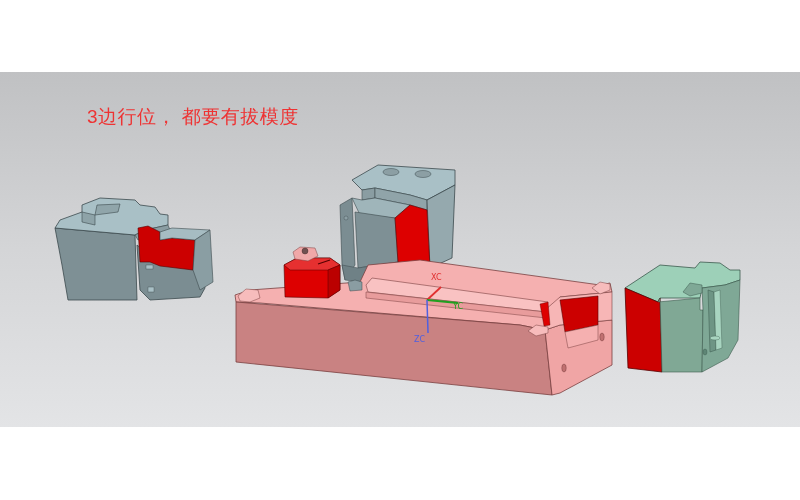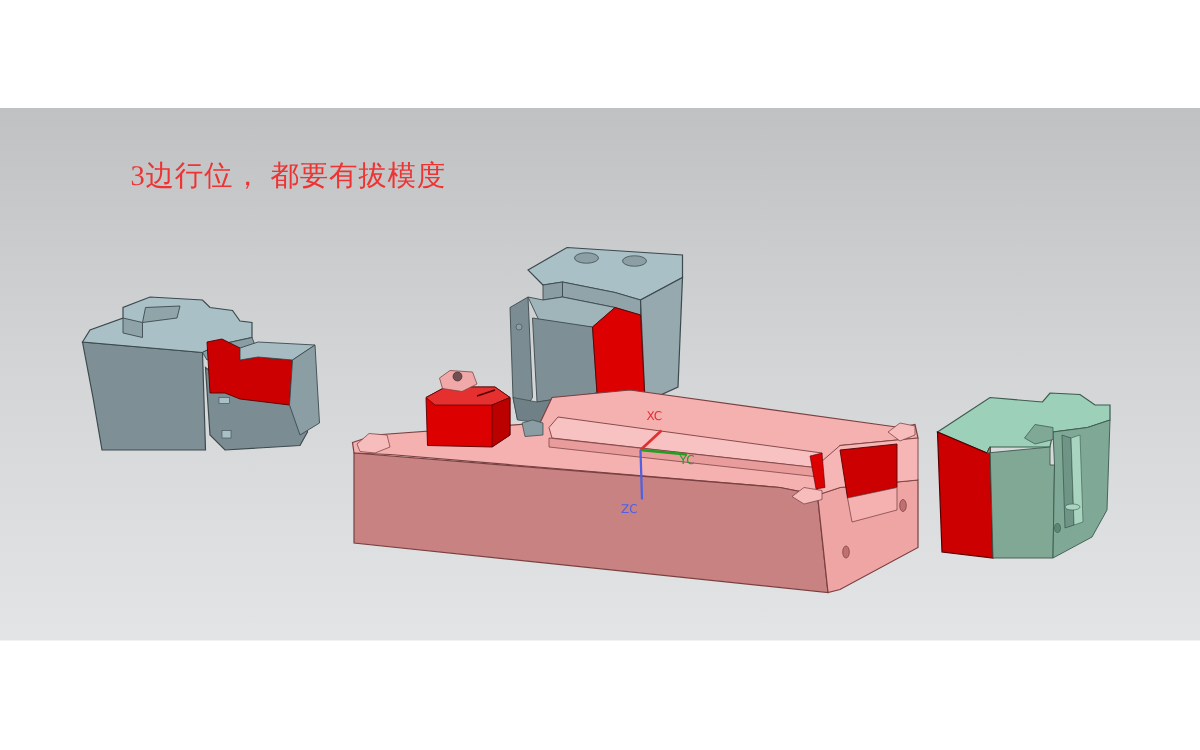--- a/index.html
+++ b/index.html
@@ -4,21 +4,21 @@
 <style>
   html, body { margin:0; padding:0; background:#ffffff; }
   body { width:800px; height:500px; position:relative; overflow:hidden; font-family:"DejaVu Sans", sans-serif; }
   .viewport {
     position:absolute; left:0; top:72px; width:800px; height:355px;
     background: linear-gradient(to bottom, #c0c1c3 0%, #d4d5d7 50%, #e3e4e6 100%);
   }
   .annotation {
     position:absolute; left:87px; top:104px;
     color:#ee3333; font-size:19px; letter-spacing:0.5px;
-    font-family:Liberation Serif, serif;
+    font-family:Liberation Sans, sans-serif;
   }
   svg.scene { position:absolute; left:0; top:0; width:800px; height:500px; }
   .axis-label { font-family:"DejaVu Sans", sans-serif; font-size:8px; }
 </style>
 </head>
 <body>
 
 <div class="viewport"></div>
 
 <div class="annotation">3边行位， 都要有拔模度</div>

